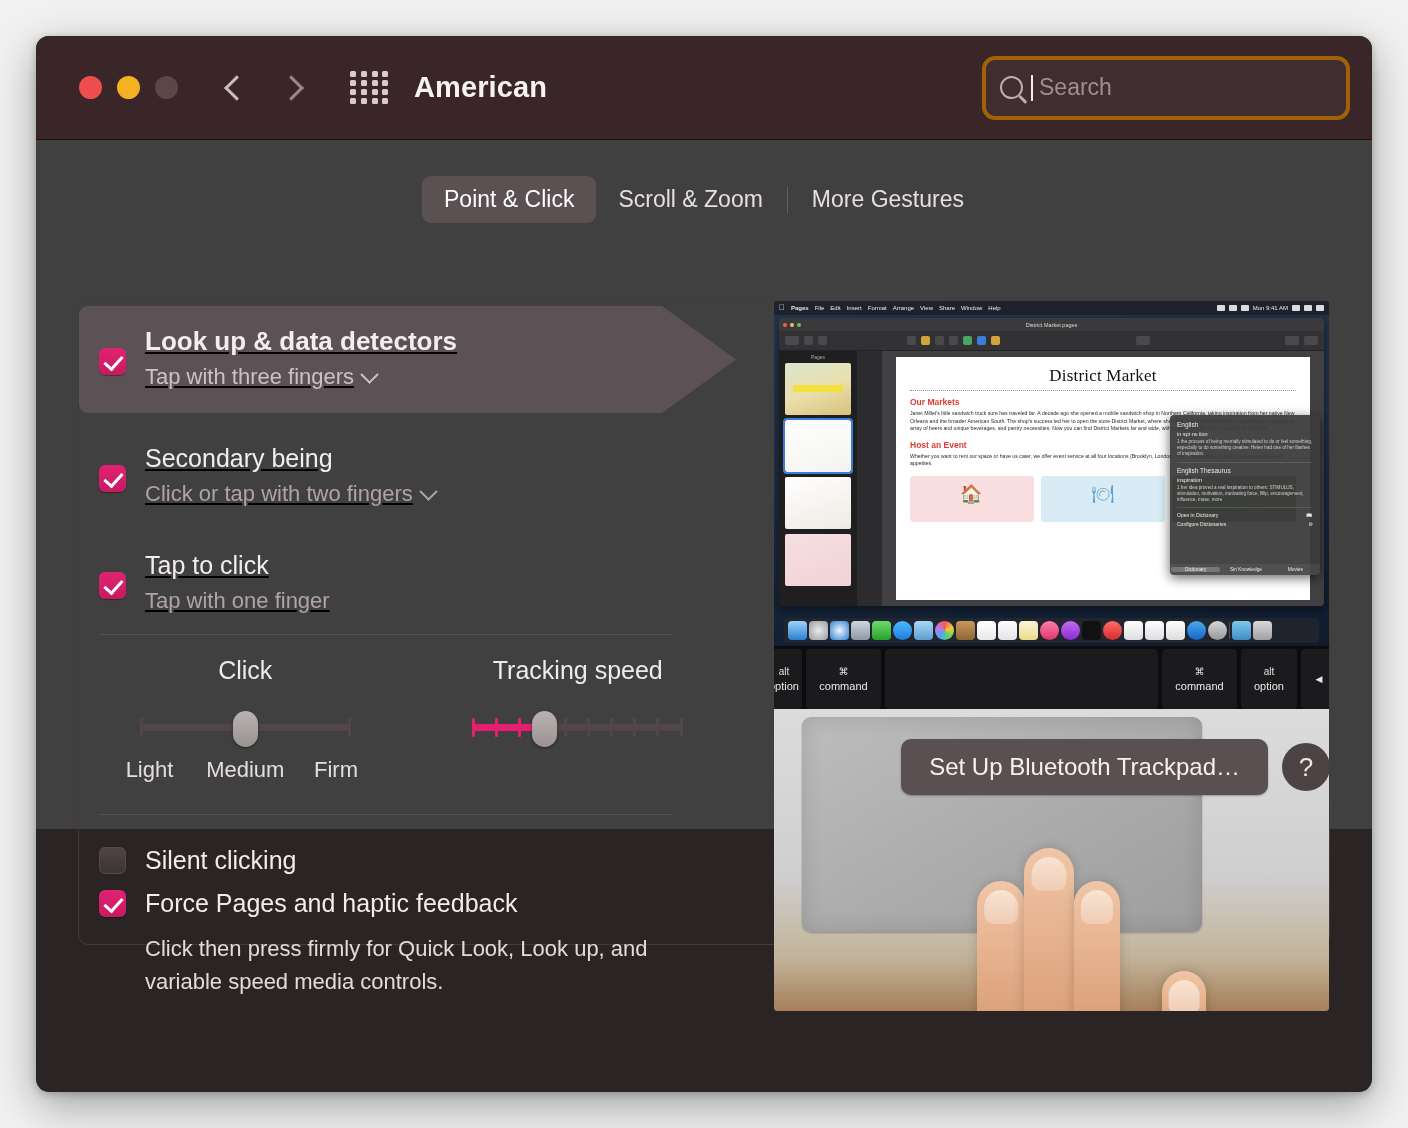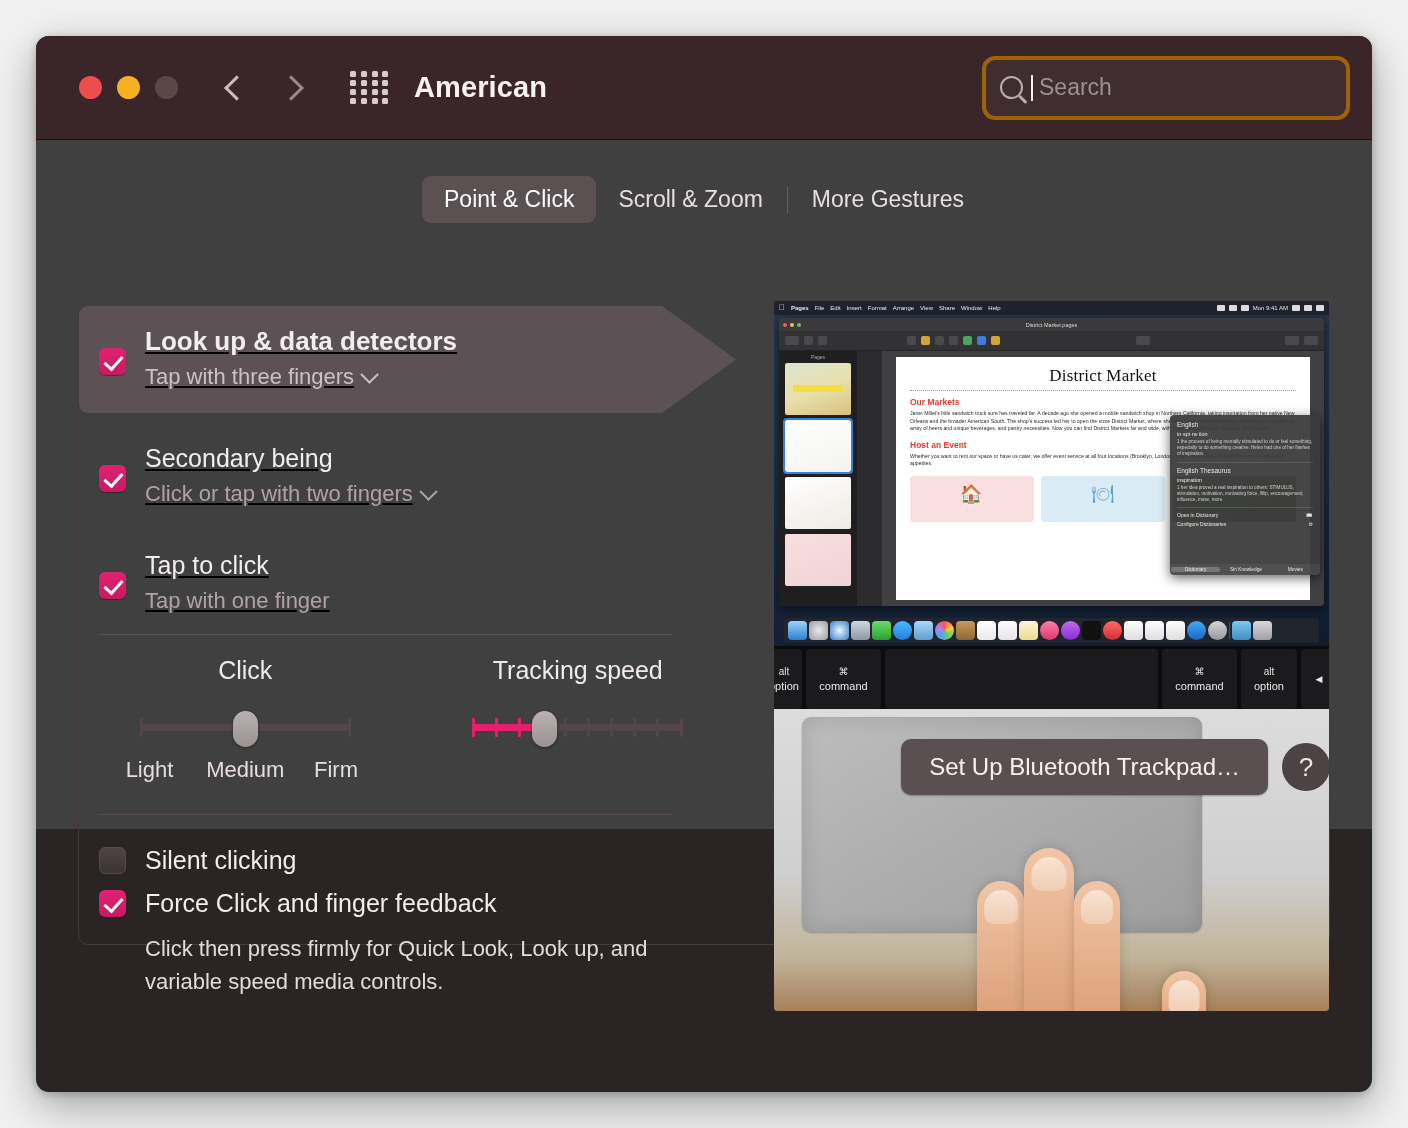--- a/index.html
+++ b/index.html
@@ -744,21 +744,21 @@
           <div class="brow">
             <div class="cbwrap">
               <span class="cb off"></span>
             </div>
             <div class="blabel">Silent clicking</div>
           </div>
           <div class="brow">
             <div class="cbwrap">
               <span class="cb on"></span>
             </div>
-            <div class="blabel">Force Click and finger feedback</div>
+            <div class="blabel">Force Pages and haptic feedback</div>
           </div>
           <div class="helptext">Click then press firmly for Quick Look, Look up, and variable speed media controls.</div>
         </div>
 
       </div>
 
       <div class="video">
 
         <div class="vd-desktop">
 

